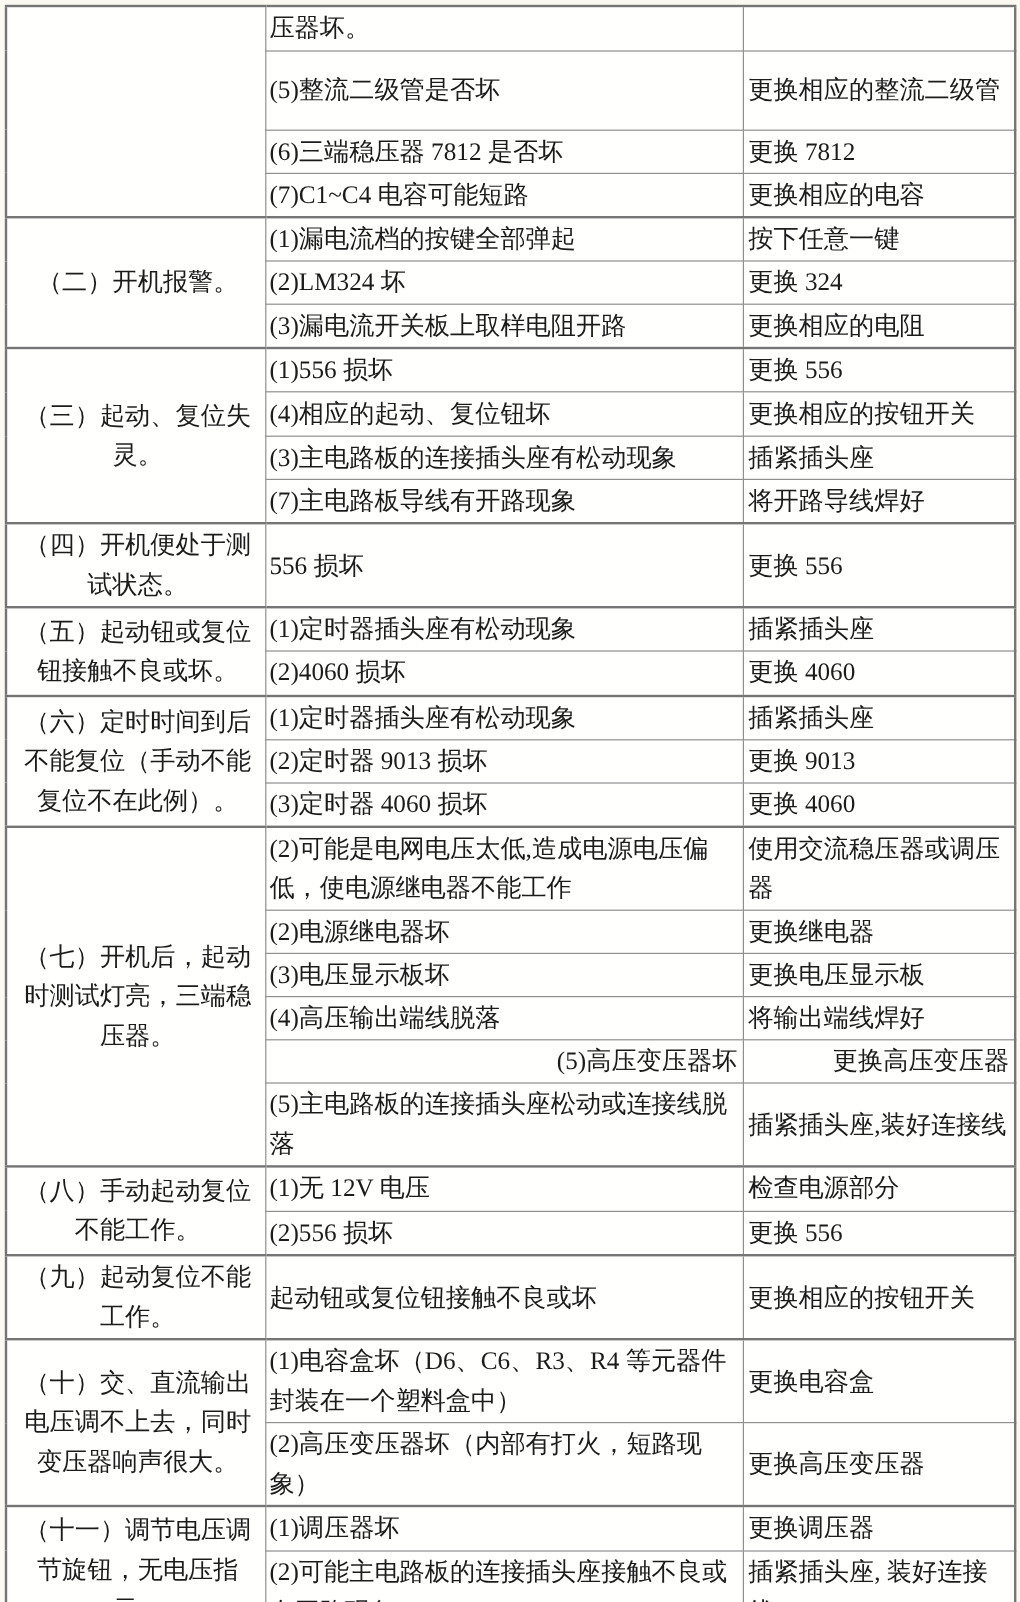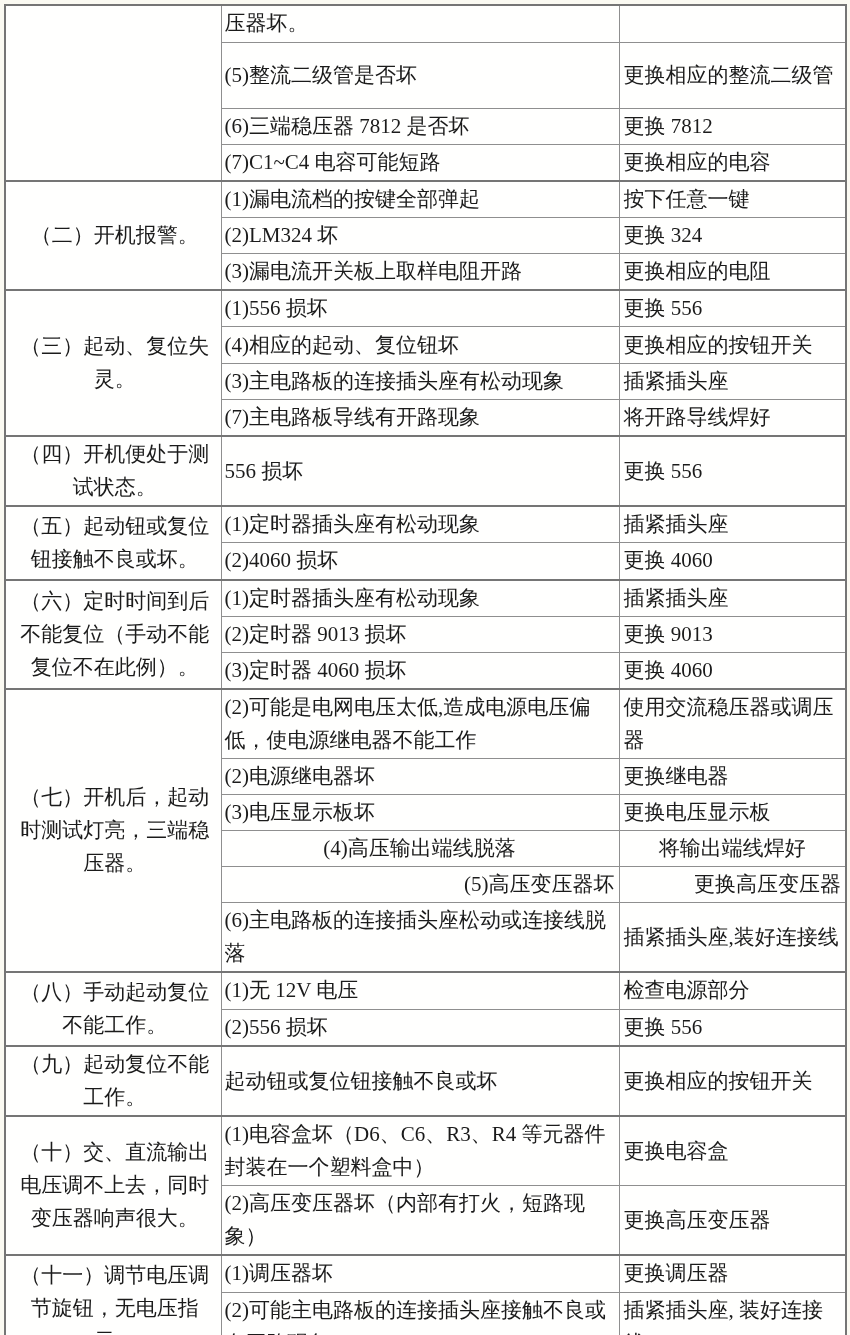--- a/index.html
+++ b/index.html
@@ -141,30 +141,30 @@
           <td class="solution">使用交流稳压器或调压器</td>
         </tr>
         <tr style="height: 35px; margin-left: 40px;">
           <td class="cause">(2)电源继电器坏</td>
           <td class="solution">更换继电器</td>
         </tr>
         <tr style="height: 36px;">
           <td class="cause">(3)电压显示板坏</td>
           <td class="solution">更换电压显示板</td>
         </tr>
-        <tr style="height: 36px; text-align: center;">
+        <tr style="height: 36px;">
           <td class="cause">(4)高压输出端线脱落</td>
           <td class="solution">将输出端线焊好</td>
         </tr>
         <tr style="height: 35px; text-align: right;">
           <td class="cause">(5)高压变压器坏</td>
           <td class="solution">更换高压变压器</td>
         </tr>
         <tr style="height: 65px;">
-          <td class="cause">(6)主电路板的连接插头座松动或连接线脱落</td>
+          <td class="cause">(5)主电路板的连接插头座松动或连接线脱落</td>
           <td class="solution">插紧插头座,装好连接线</td>
         </tr>
         <tr class="section-start" style="height: 37px;">
           <td class="symptom" rowspan="2">（八）手动起动复位不能工作。</td>
           <td class="cause">(1)无 12V 电压</td>
           <td class="solution">检查电源部分</td>
         </tr>
         <tr style="height: 37px;">
           <td class="cause">(2)556 损坏</td>
           <td class="solution">更换 556</td>

